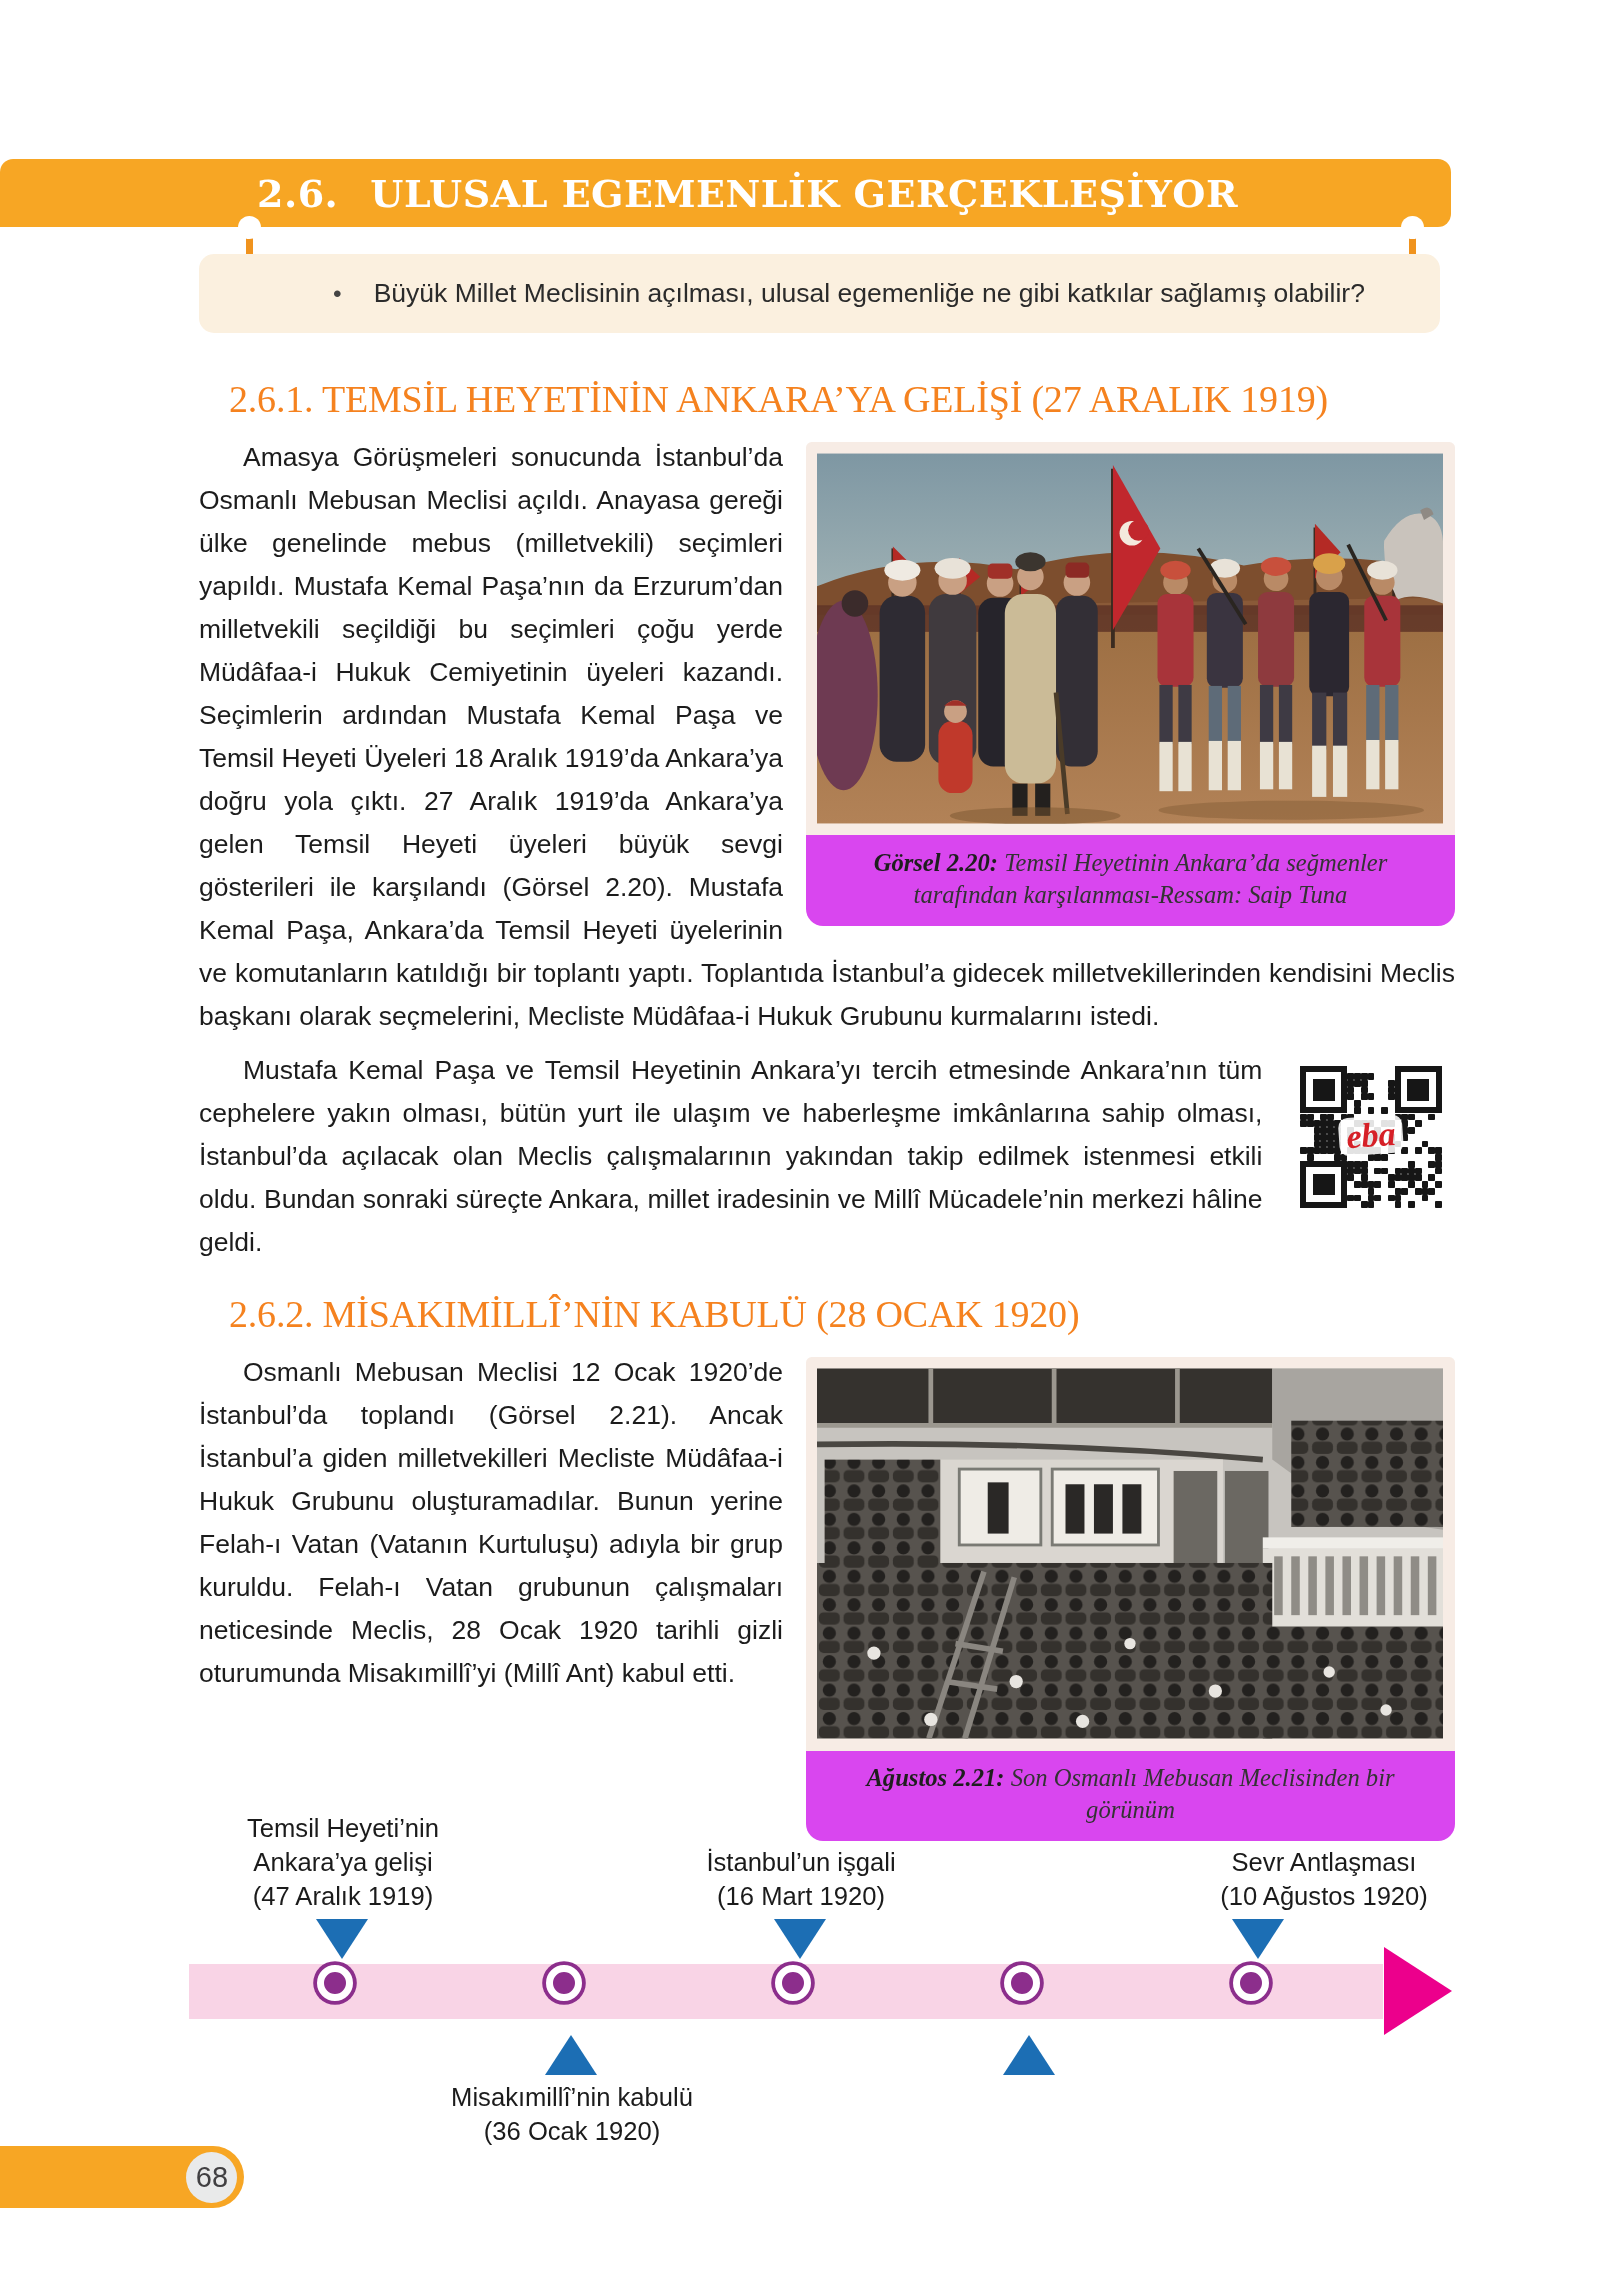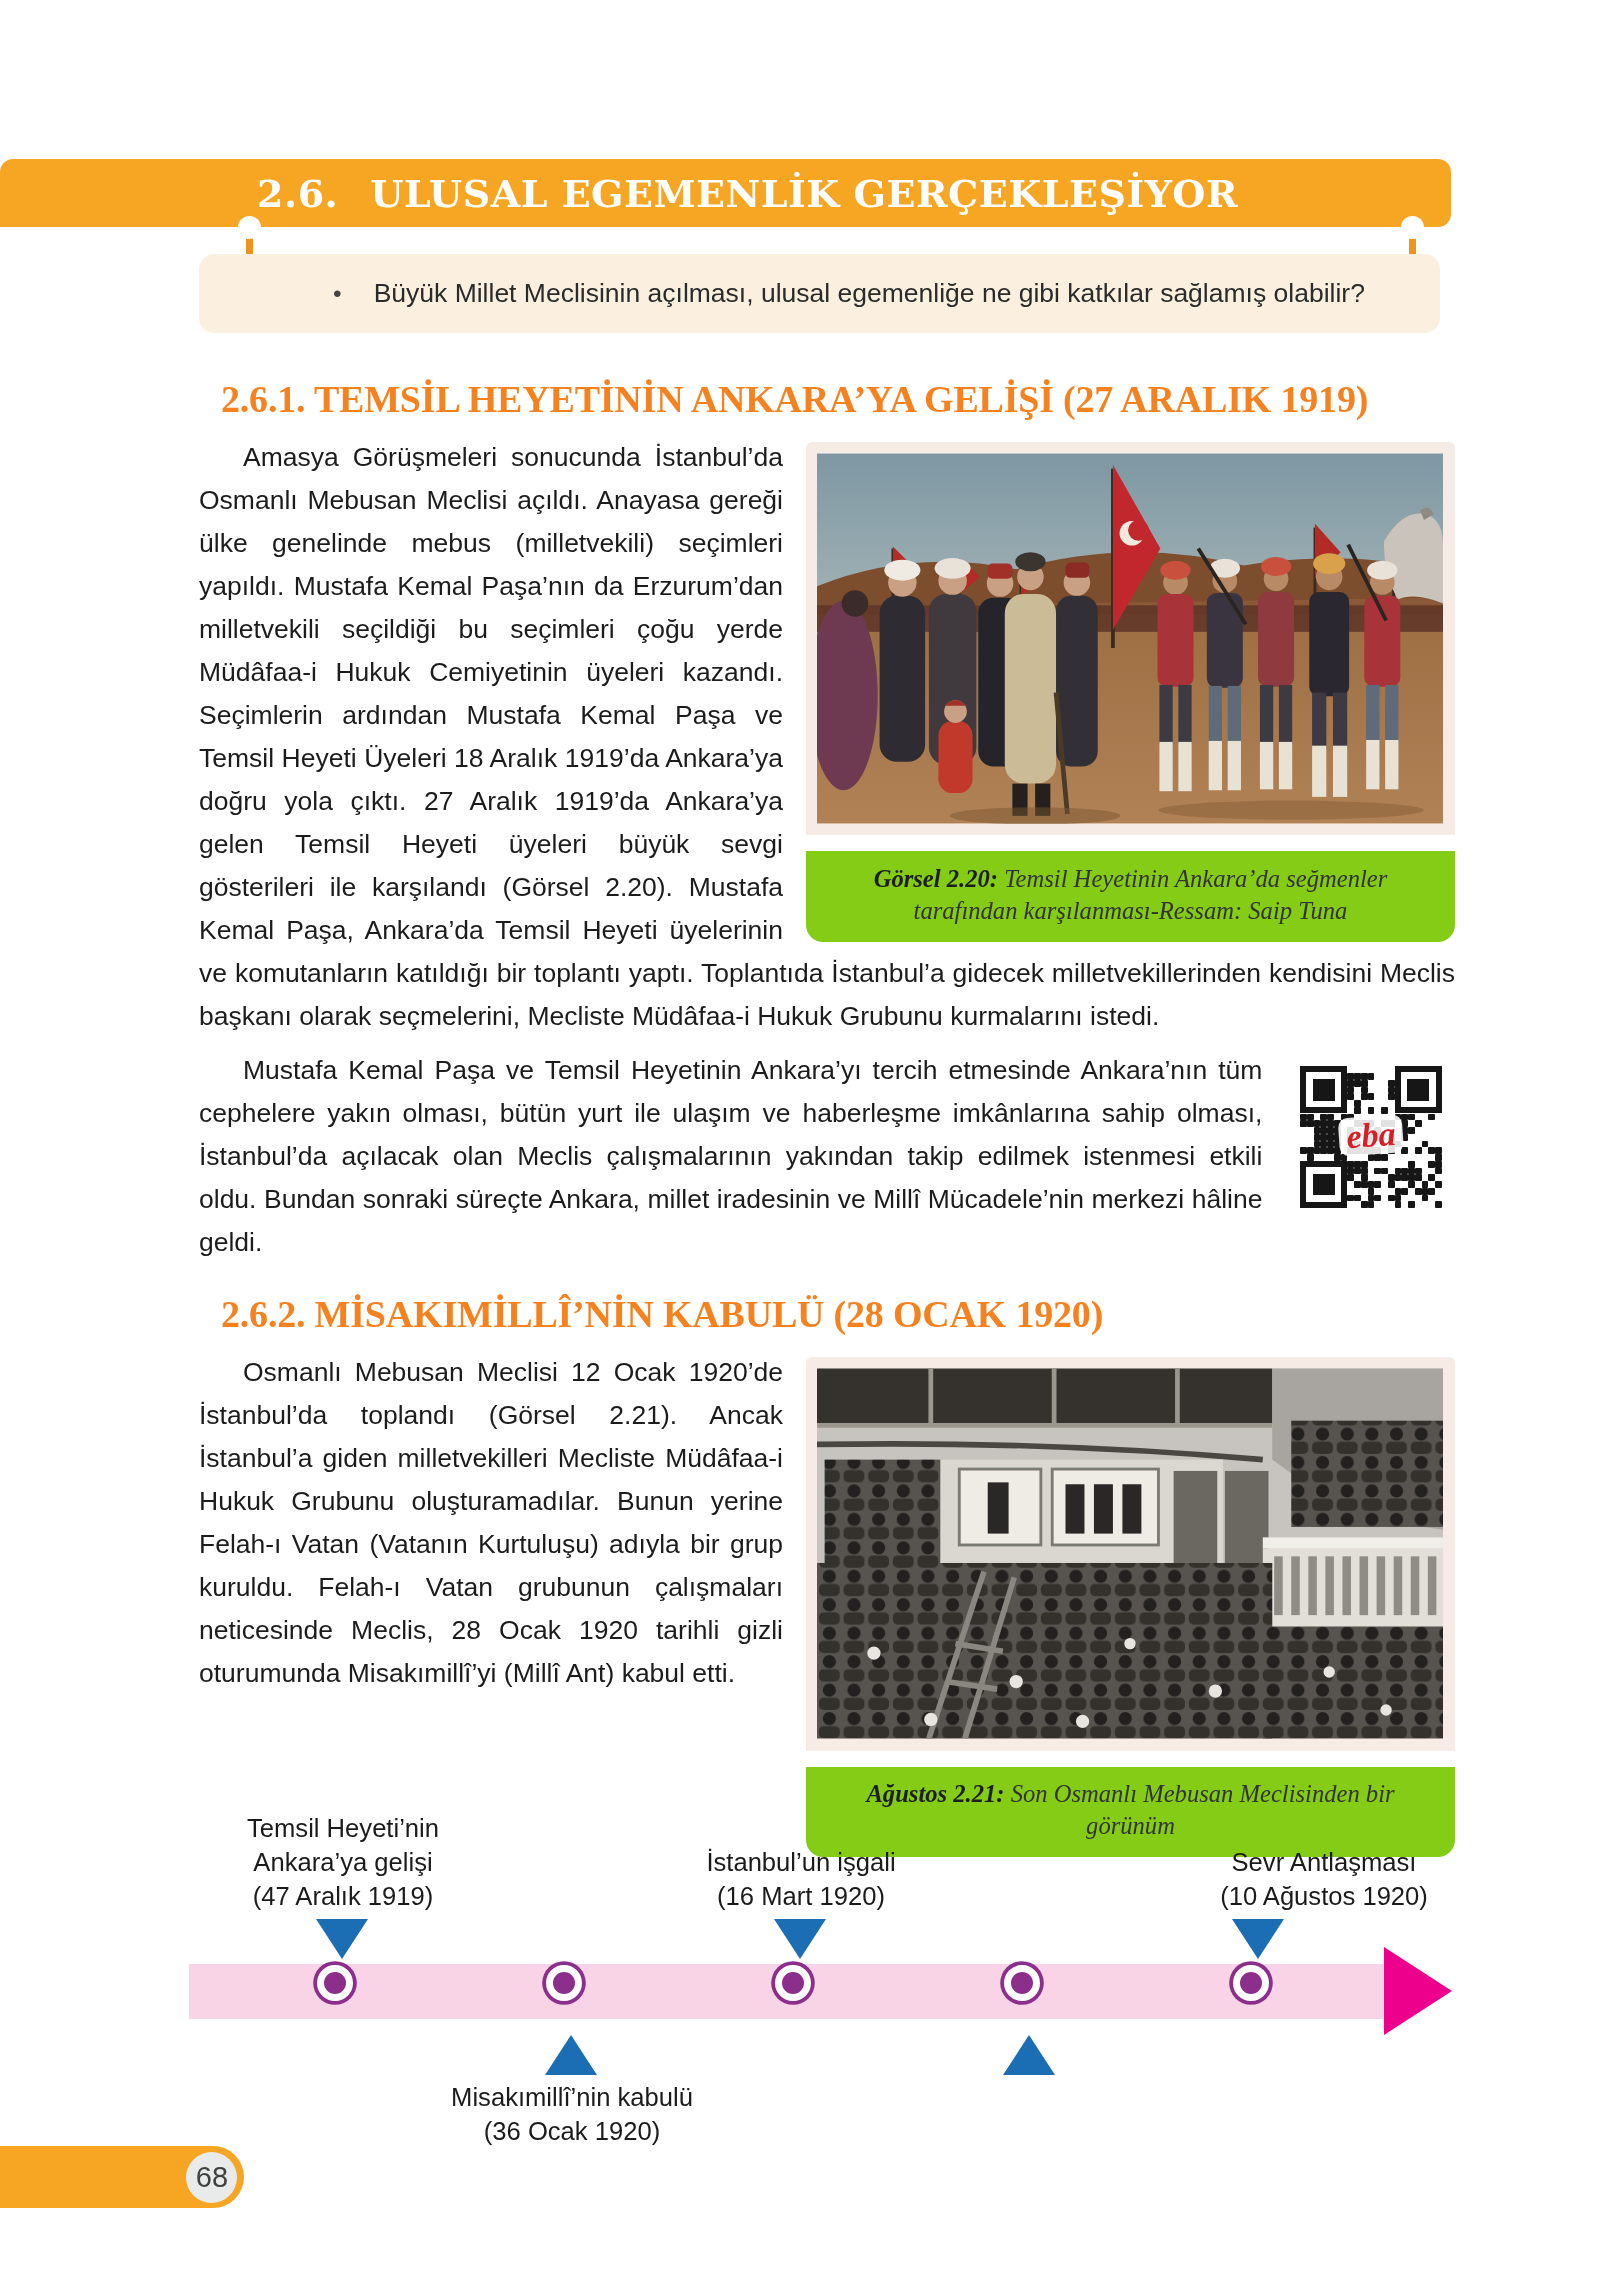--- a/index.html
+++ b/index.html
@@ -46,37 +46,37 @@
     display: flex; align-items: center;
     padding-left: 134px; gap: 32px;
     font-size: 26.5px; color: #2b2b2b;
   }
   .qbox .bullet { font-size: 24.6px; color: #444; }
 
   
   .content { padding: 377px 155px 0 199px; }
   h2.sec-heading {
     font-family: "Liberation Serif", serif;
-    font-weight: bold; font-size: 38px;
+    font-weight: normal; font-size: 38px;
     color: #F5821F; letter-spacing: -0.2px;
-    margin: 0 0 15px 22px; white-space: nowrap;
+    margin: 0 0 15px 30px; white-space: nowrap;
   }
   h2.sec-heading.second { margin-top: 28px; clear: both; }
   p.bodytext {
     font-size: 26.5px; line-height: 43px;
     text-align: justify; text-indent: 44px;
     margin-bottom: 11.4px; color: #1c1c1c;
   }
 
   
   figure.fig { float: right; width: 649px; margin: 5.7px 0 7.6px 23px; }
   .fig-frame { background: #F7ECE5; padding: 11.4px; border-radius: 5.7px 5.7px 0 0; }
   .figimg { display: block; width: 626px; height: 371px; }
   .fig-cap {
-    display: block; background: #84cc16; margin-top: 16px;
+    display: block; background: #d946ef; margin-top: 0;
     border-radius: 0 0 17px 17px; padding: 11.4px 38px 15px;
     text-align: center;
     font-family: "Liberation Serif", serif; font-style: italic;
     font-size: 24.6px; line-height: 32px; color: #333333;
   }
   .fig-cap b { font-style: italic; color: #1e1e1e; }
 
   
   .qr {
     float: right; position: relative;

